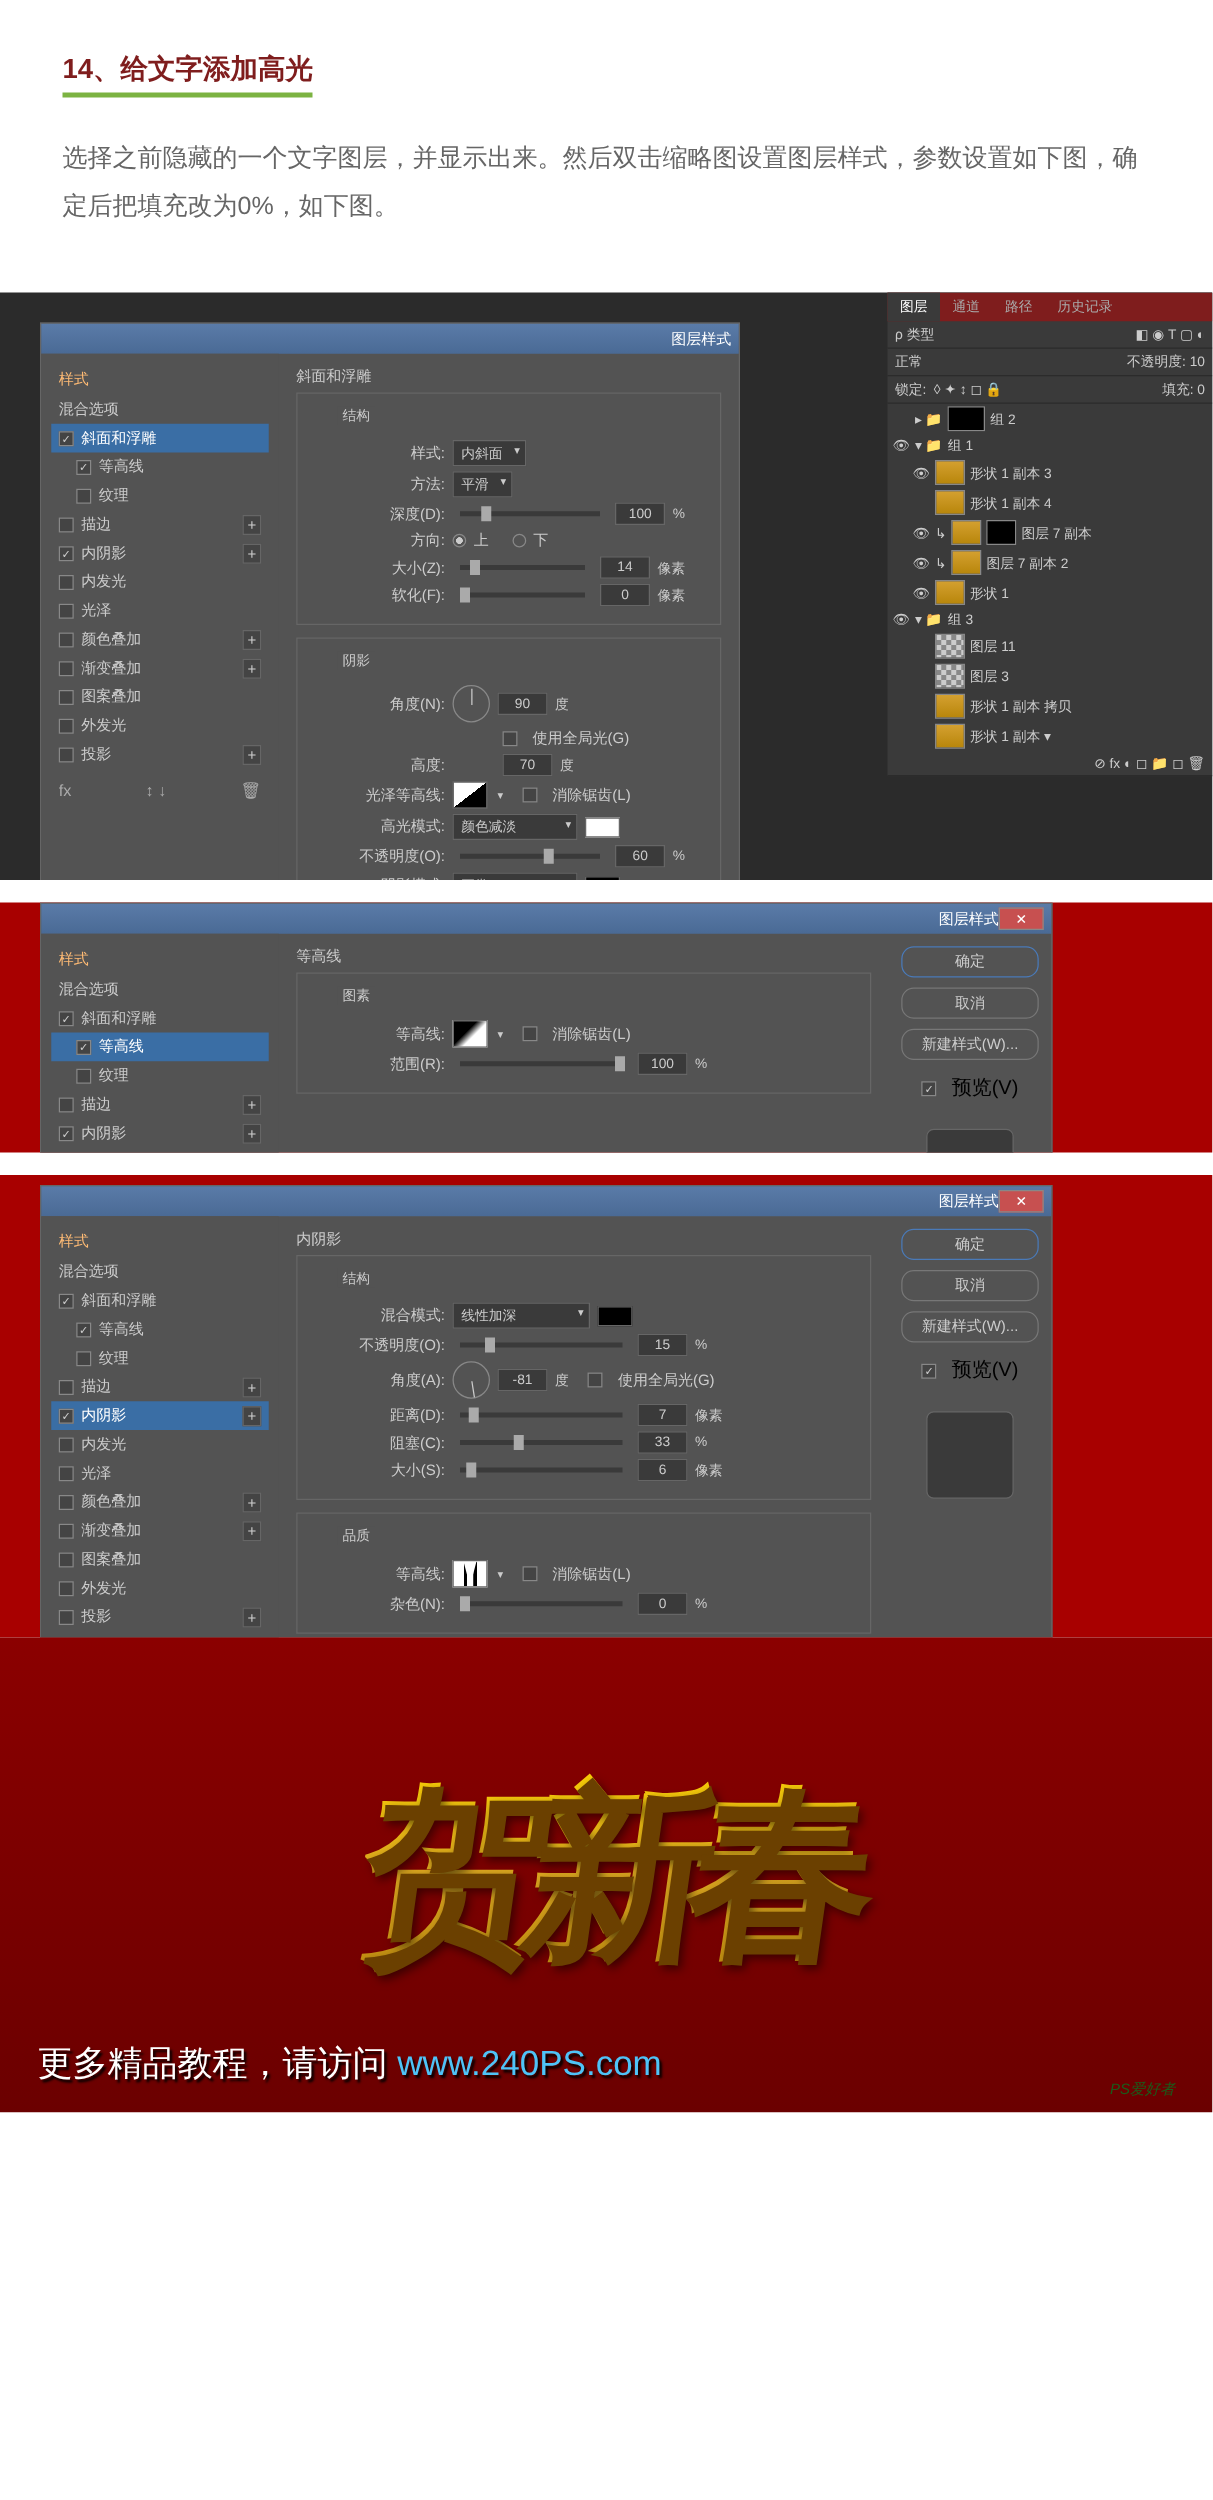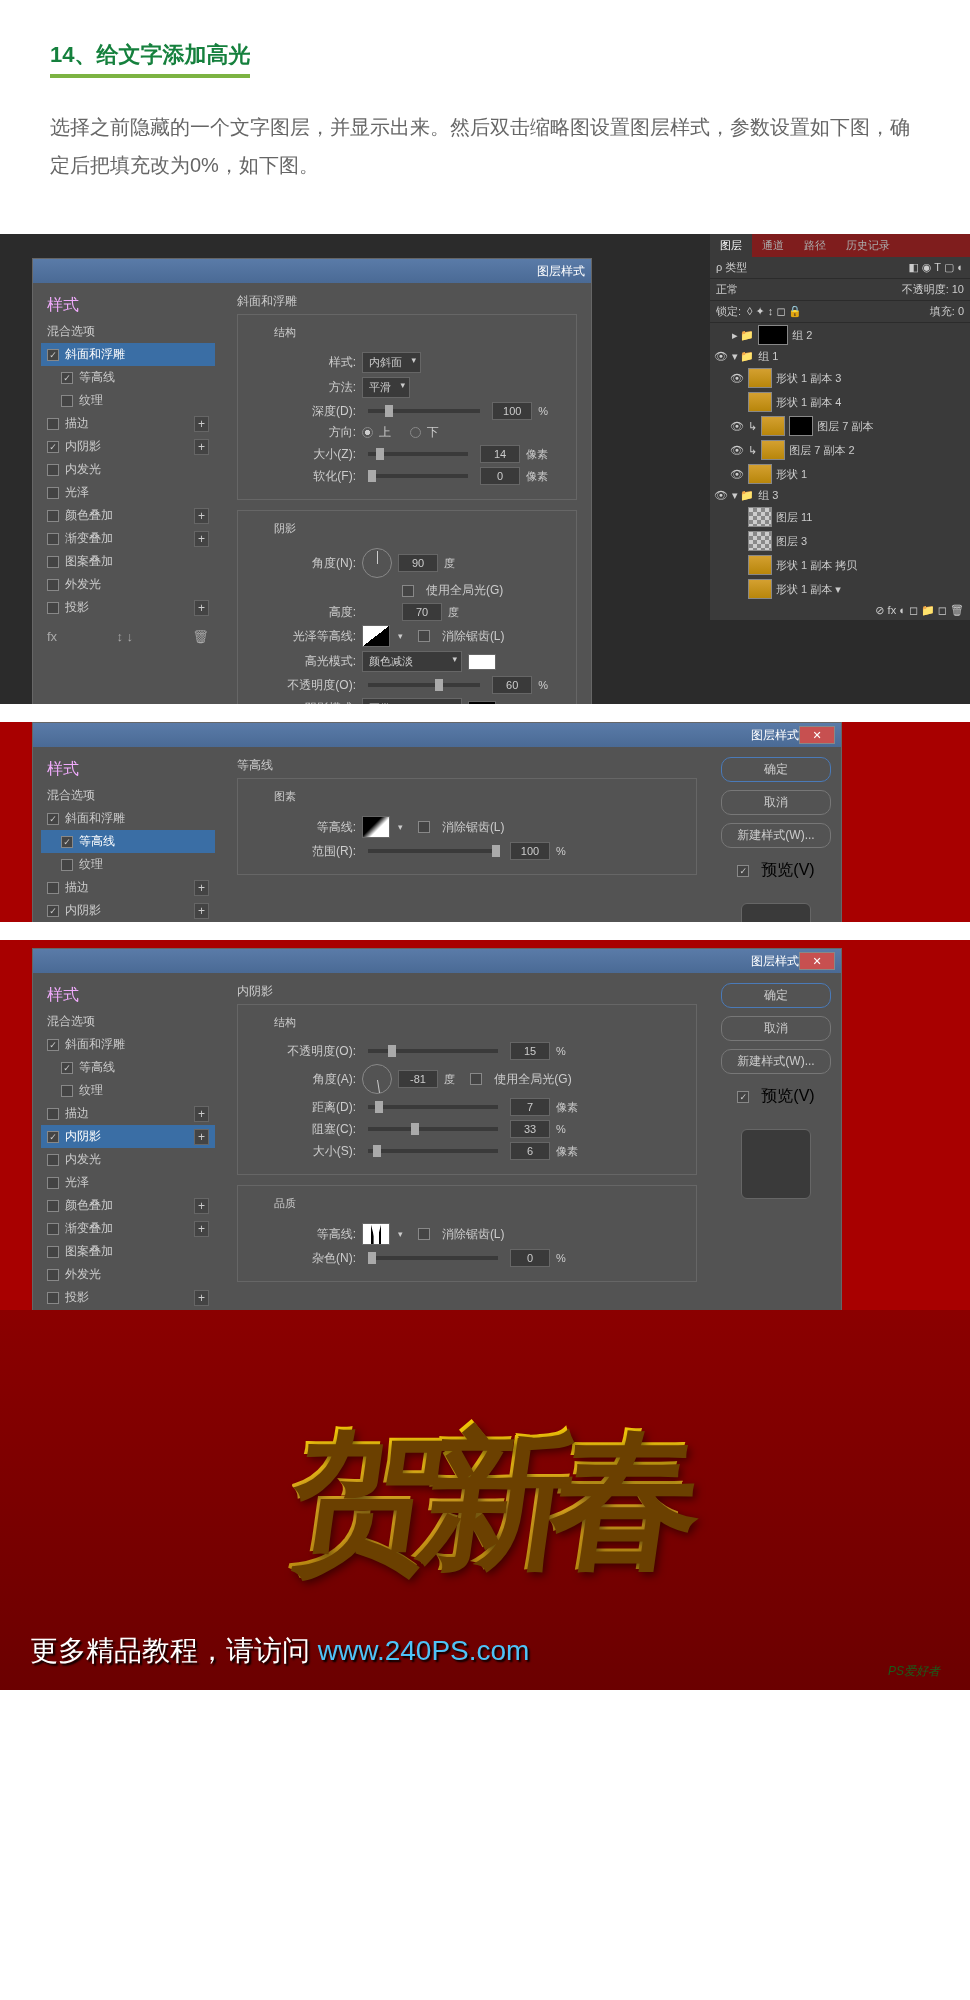--- a/index.html
+++ b/index.html
@@ -1,27 +1,27 @@
 <!DOCTYPE html>
 <html><head>
 <meta charset="utf-8">
 <style>
 *{box-sizing:border-box;margin:0;padding:0;font-family:"Microsoft YaHei",sans-serif}
 body{background:#fff;width:970px;margin:0 auto}
 .article{padding:40px 50px 20px}
-.step-title{font-size:22px;color:#15803d;font-weight:bold;border-bottom:4px solid #7cb342;display:inline-block;padding-bottom:4px;margin-bottom:30px}
+.step-title{font-size:22px;color:#7f1d1d;font-weight:bold;border-bottom:4px solid #7cb342;display:inline-block;padding-bottom:4px;margin-bottom:30px}
 .desc{font-size:20px;color:#666;line-height:1.9;margin-bottom:30px}
 .screenshot{background:#2b2b2b;position:relative}
 .dialog{background:#535353;border:1px solid #666;position:relative;margin:0}
 .titlebar{background:linear-gradient(#5a7ba8,#4a6a95);height:24px;display:flex;align-items:center;padding:0 6px;justify-content:flex-end}
 .titlebar-text{color:#fff;font-size:12px}
 .close-btn{background:#c75050;width:36px;height:18px;display:flex;align-items:center;justify-content:center;color:#fff;font-size:11px;border:1px solid #888}
 .dialog-body{display:flex;min-height:300px}
 .left-panel{width:190px;background:#535353;padding:8px}
-.style-header{color:#f0abfc;font-size:16px;padding:4px 6px}
+.style-header{color:#fdba74;font-size:12px;padding:4px 6px}
 .style-item{display:flex;align-items:center;padding:3px 6px;color:#ccc;font-size:12px;justify-content:space-between}
 .style-item.active{background:#3a6ea5;color:#fff}
 .style-item.indent{padding-left:20px}
 .cb{width:12px;height:12px;border:1px solid #888;background:#444;display:inline-flex;align-items:center;justify-content:center;margin-right:6px;font-size:9px;color:#ccc}
 .cb.checked::after{content:"✓"}
 .plus{color:#ccc;font-size:12px;border:1px solid #666;padding:0 3px;background:#444}
 .left-row{display:flex;align-items:center;flex:1}
 .fx-row{display:flex;gap:10px;padding:10px 6px;color:#aaa;font-size:13px;align-items:center;justify-content:space-between}
 .trash{color:#aaa}
 .main-panel{flex:1;padding:10px 14px;color:#ccc;font-size:12px}
@@ -507,20 +507,25 @@
               <span>投影</span>
             </span>
             <span class="plus">+</span>
           </div>
       </div>
       <div class="main-panel">
         <div class="section-title">内阴影</div>
         <div class="fieldset">
           <div class="fieldset-title">结构</div>
           <div class="row">
+              <span class="label">混合模式:</span>
+              <span class="select" style="width:110px">线性加深</span>
+              <span class="swatch" style="background:#000"></span>
+            </div>
+          <div class="row">
               <span class="label">不透明度(O):</span>
               <div class="slider" style="--p:15%"></div>
               <span class="input">15</span>
               <span class="unit">%</span>
             </div>
           <div class="row"><span class="label">角度(A):</span><span class="dial" style="--a:171deg"></span><span class="input">-81</span><span class="unit">度</span>&nbsp;<span class="cb"></span><span>使用全局光(G)</span></div>
           <div class="row">
               <span class="label">距离(D):</span>
               <div class="slider" style="--p:5%"></div>
               <span class="input">7</span>

